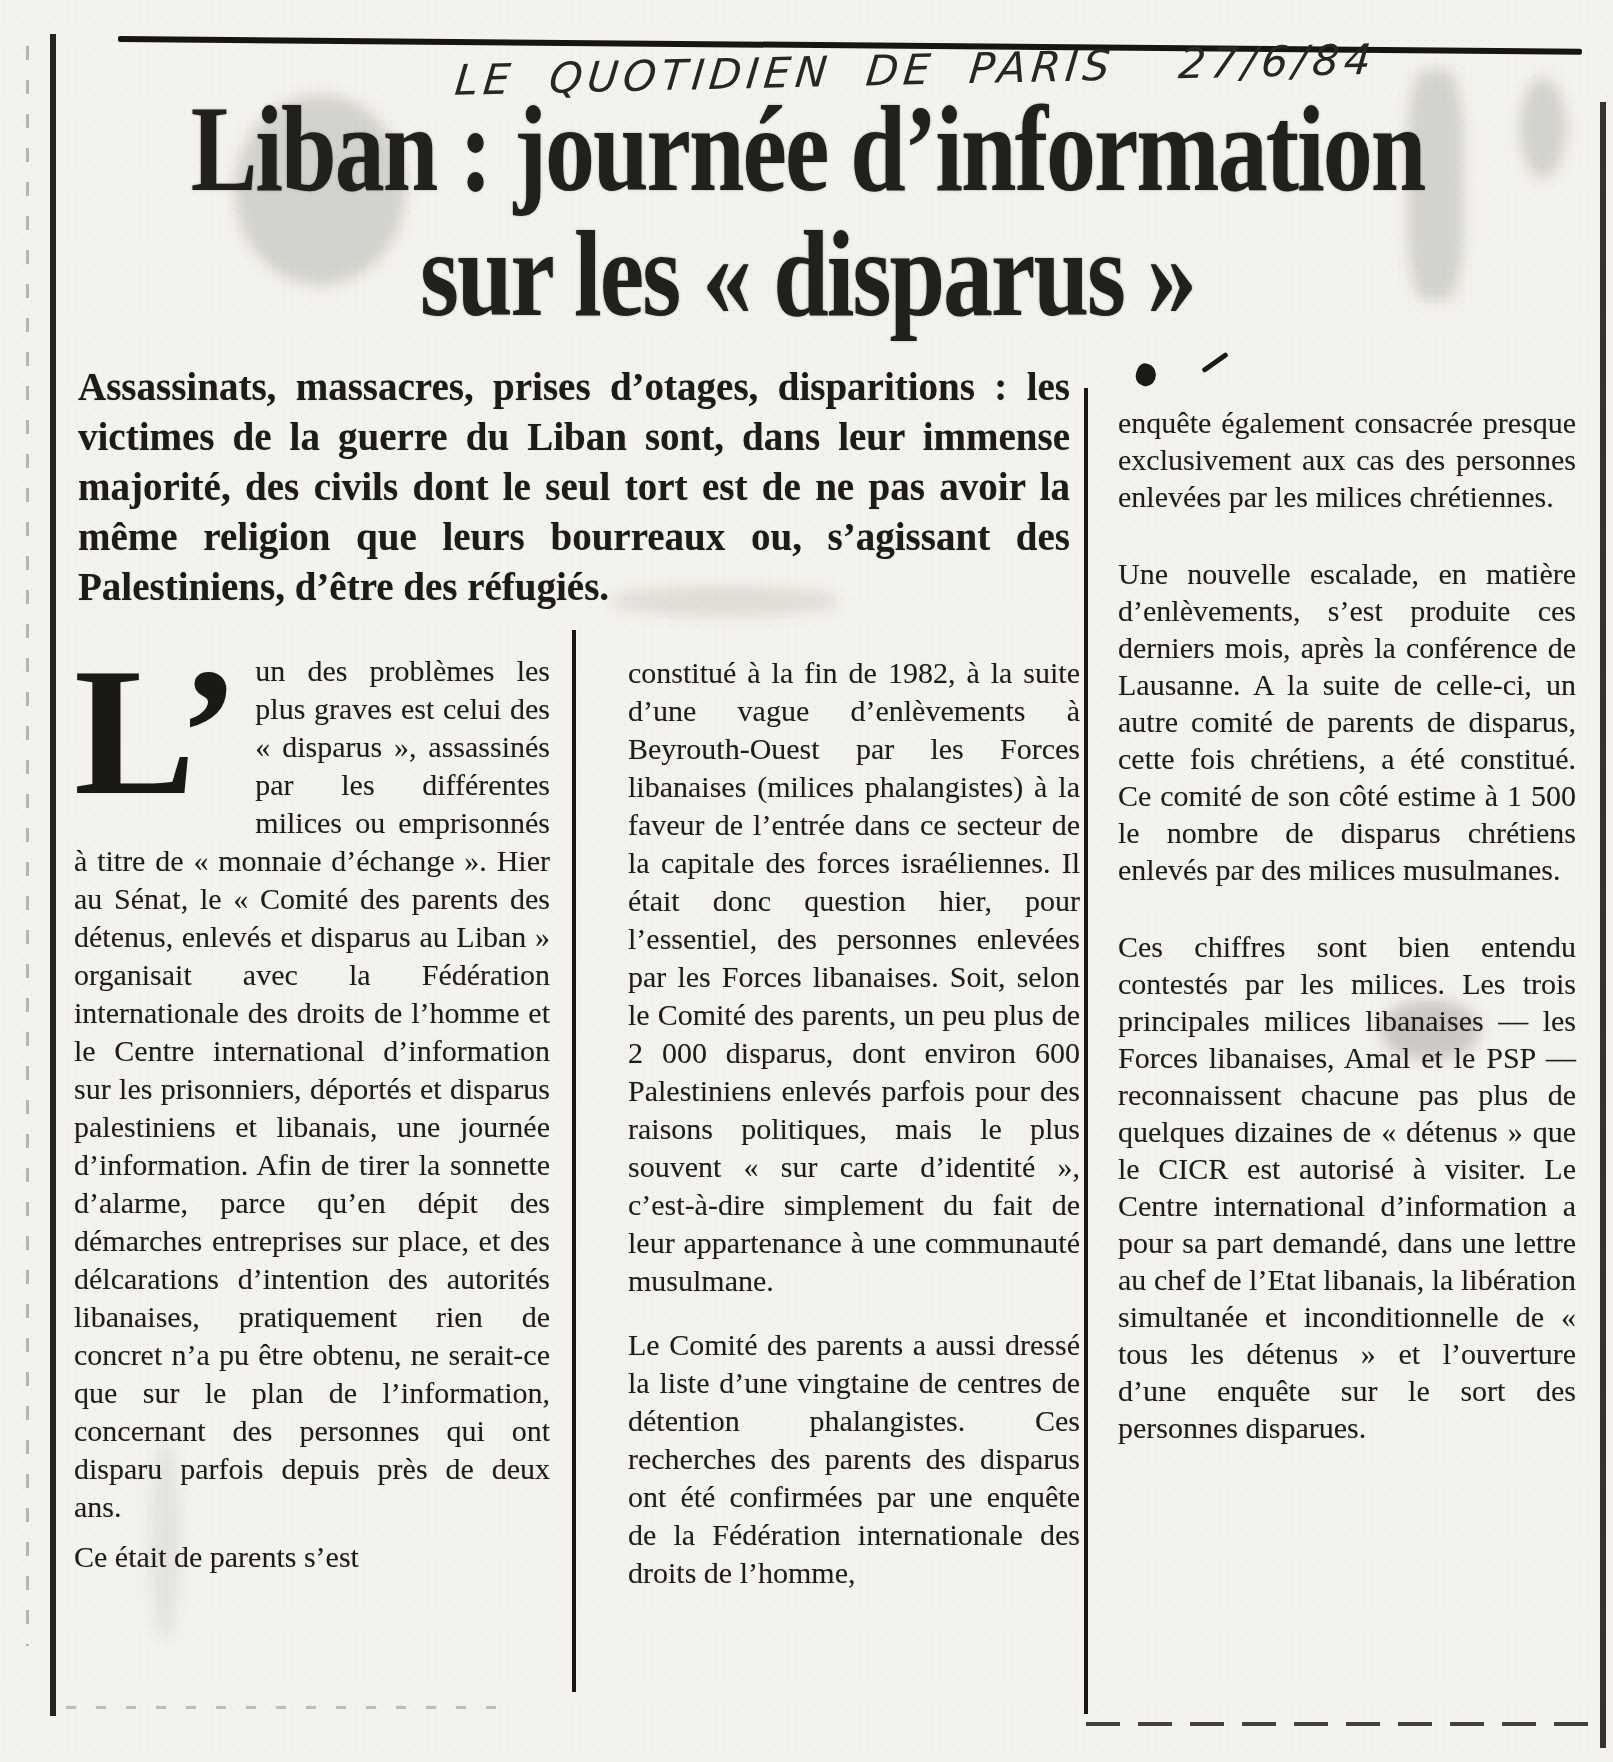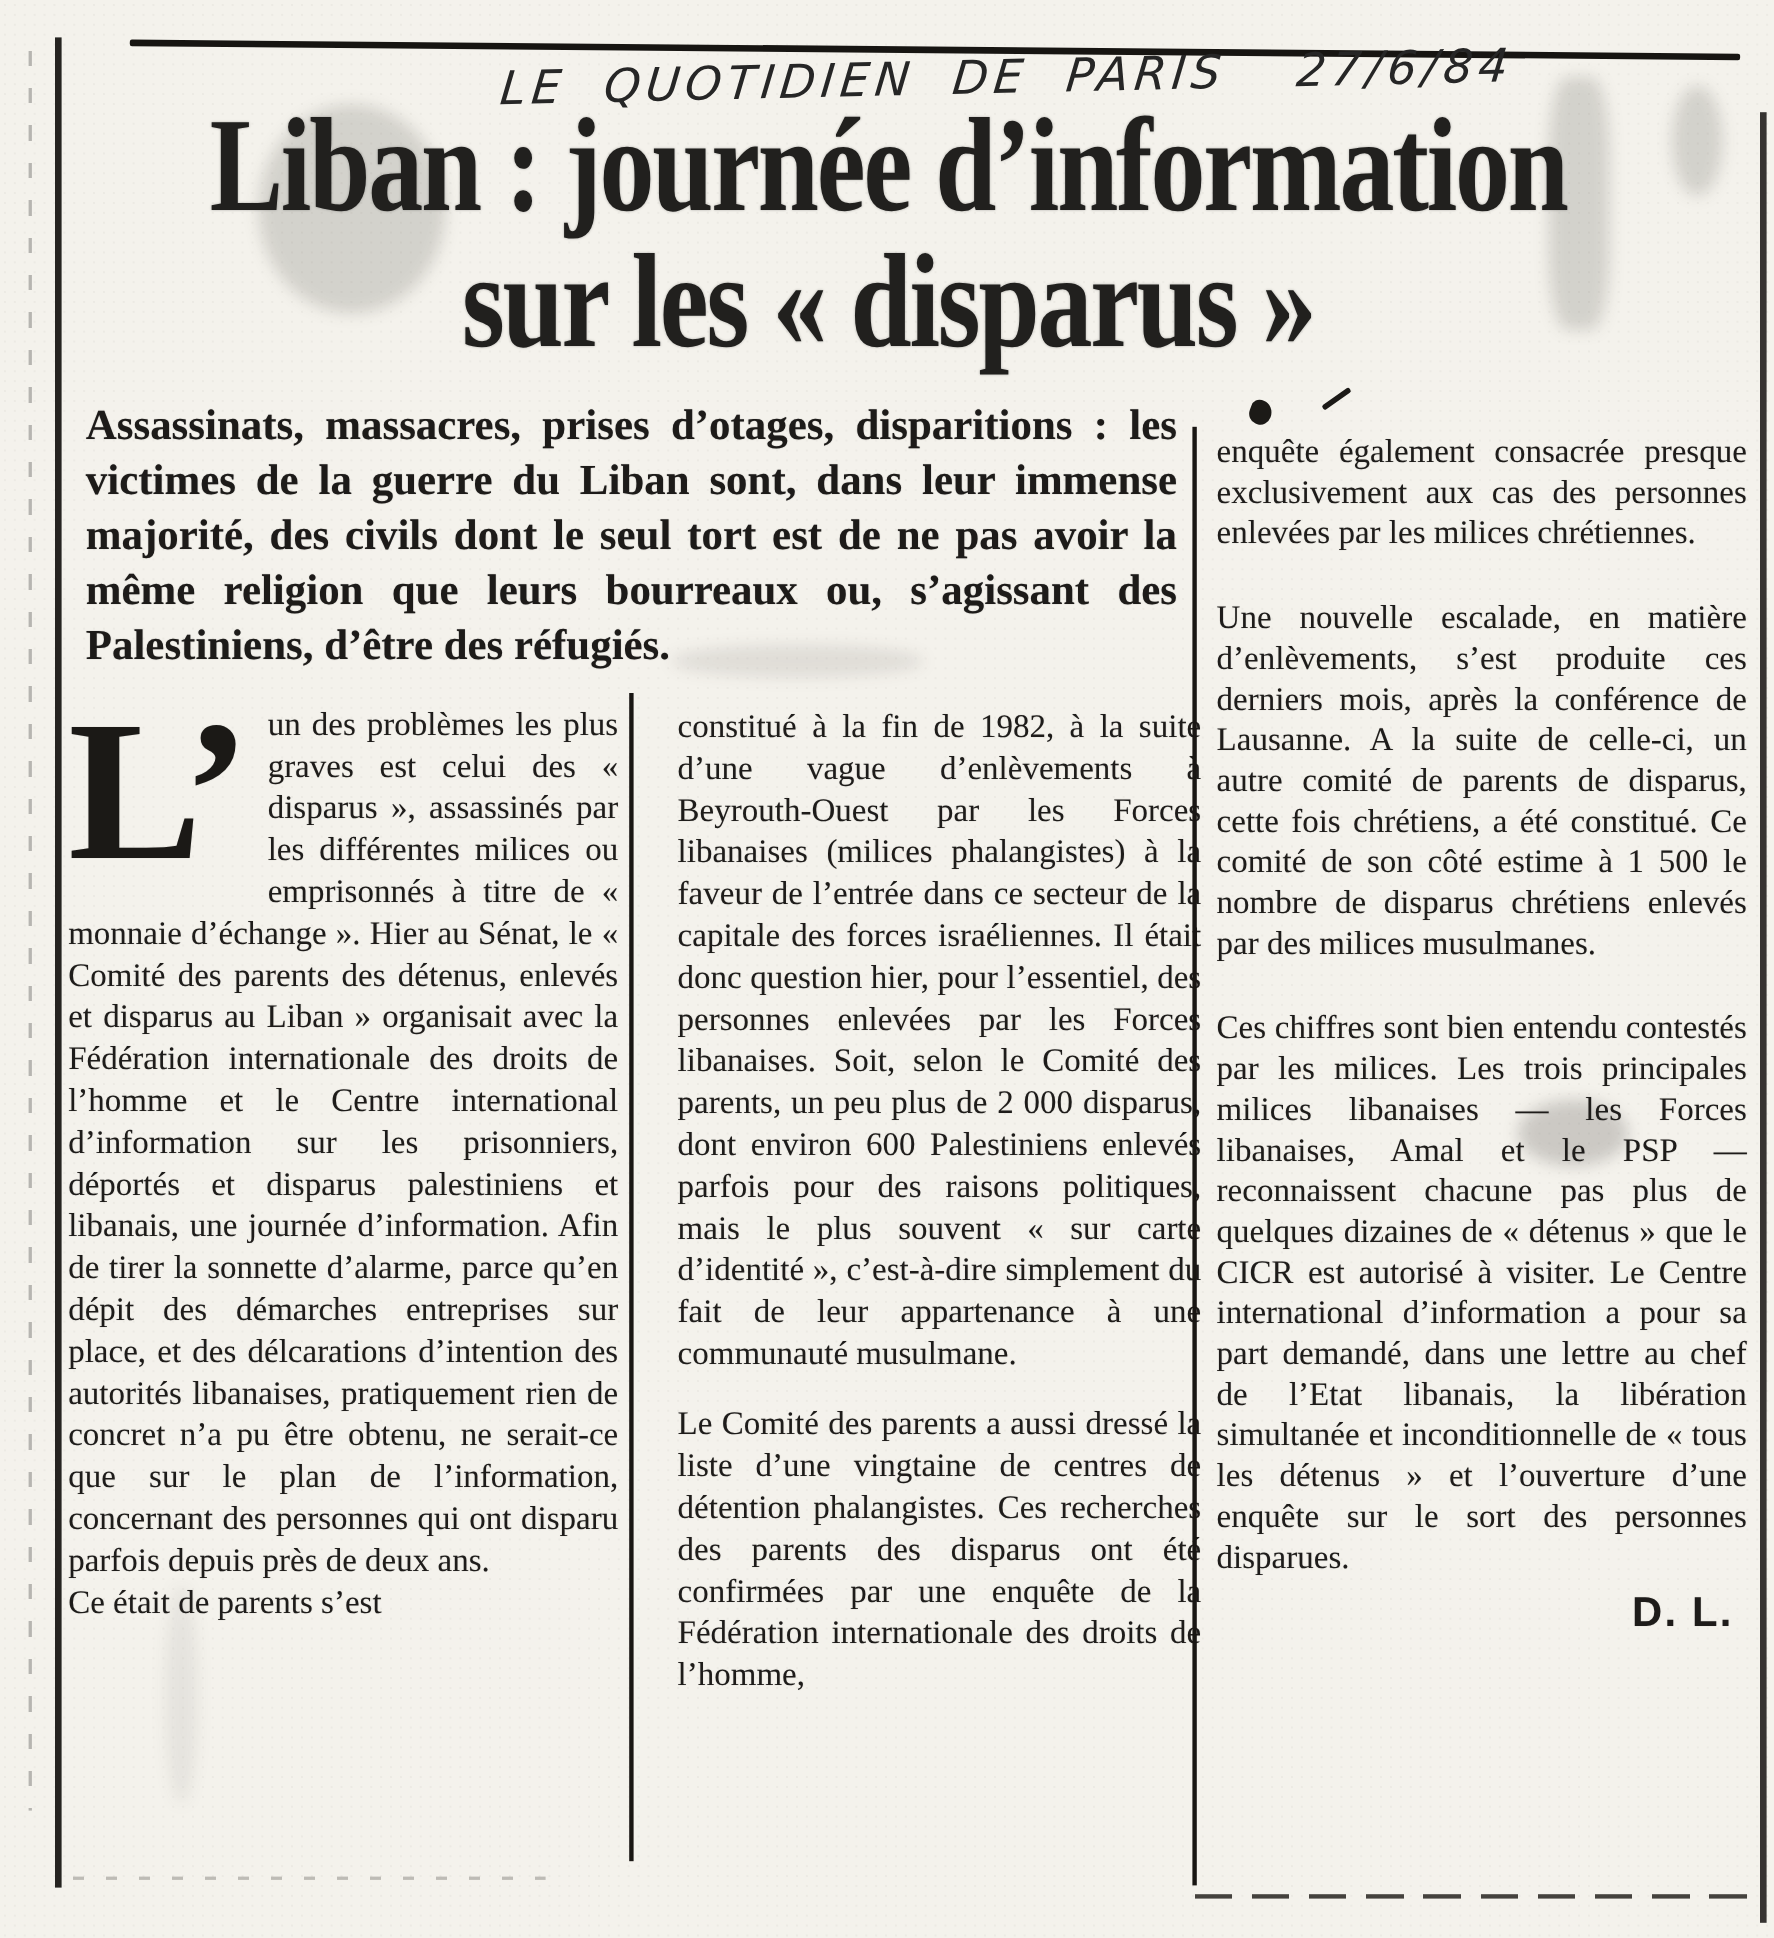--- a/index.html
+++ b/index.html
@@ -43,21 +43,21 @@
   }
   .headline .hl { display:block; }
   
   .lead {
     position:absolute; left:62px; top:346px; width:992px; margin:16px;
     font-size:39px; font-weight:bold; line-height:50px; text-align:justify;
     color:#1d1b19; text-shadow:0 0 1px rgba(30,30,30,.4);
   }
   
   .col { position:absolute; text-align:justify; text-shadow:0 0 1px rgba(30,30,30,.25); }
-  .col p { margin:0; }
+  .col p { margin:12px; }
   .col-left  { left:62px;  top:640px; width:500px; font-size:30px; line-height:38px; }
   .col-mid   { left:616px; top:642px; width:476px; font-size:30px; line-height:38px; }
   .col-right { left:1106px; top:392px; width:482px; font-size:30px; line-height:37px; }
   .gap-sm { margin-top:26px !important; }
   .gap-md { margin-top:40px !important; }
   .dropcap {
     float:left; font-weight:bold; font-size:182px; line-height:148px;
     height:148px; padding:6px 16px 0 0; color:#1b1916;
   }
   .signature {
@@ -117,21 +117,20 @@
 
   <div class="col col-mid">
     <p>constitué à la fin de 1982, à la suite d’une vague d’enlèvements à Beyrouth-Ouest par les Forces libanaises (milices phalangistes) à la faveur de l’entrée dans ce secteur de la capitale des forces israéliennes. Il était donc question hier, pour l’essentiel, des personnes enlevées par les Forces libanaises. Soit, selon le Comité des parents, un peu plus de 2&nbsp;000 disparus, dont environ 600 Palestiniens enlevés parfois pour des raisons politiques, mais le plus souvent « sur carte d’identité », c’est-à-dire simplement du fait de leur appartenance à une communauté musulmane.</p>
     <p class="gap-sm">Le Comité des parents a aussi dressé la liste d’une vingtaine de centres de détention phalangistes. Ces recherches des parents des disparus ont été confirmées par une enquête de la Fédération internationale des droits de l’homme,</p>
   </div>
 
   <div class="col col-right">
     <p>enquête également consacrée presque exclusivement aux cas des personnes enlevées par les milices chrétiennes.</p>
     <p class="gap-md">Une nouvelle escalade, en matière d’enlèvements, s’est produite ces derniers mois, après la conférence de Lausanne. A la suite de celle-ci, un autre comité de parents de disparus, cette fois chrétiens, a été constitué. Ce comité de son côté estime à 1&nbsp;500 le nombre de disparus chrétiens enlevés par des milices musulmanes.</p>
     <p class="gap-md">Ces chiffres sont bien entendu contestés par les milices. Les trois principales milices libanaises — les Forces libanaises, Amal et le PSP — reconnaissent chacune pas plus de quelques dizaines de « détenus » que le CICR est autorisé à visiter. Le Centre international d’information a pour sa part demandé, dans une lettre au chef de l’Etat libanais, la libération simultanée et inconditionnelle de « tous les détenus » et l’ouverture d’une enquête sur le sort des personnes disparues.</p>
-    <div class="signature">D. L.</div>
   </div>
 
   <div class="rule-mid"></div>
   <div class="rule-right"></div>
   <div class="rule-edge-right"></div>
   <div class="bottom-dashes"></div>
   <div class="bottom-dashes-left"></div>
 
 </div>
 

